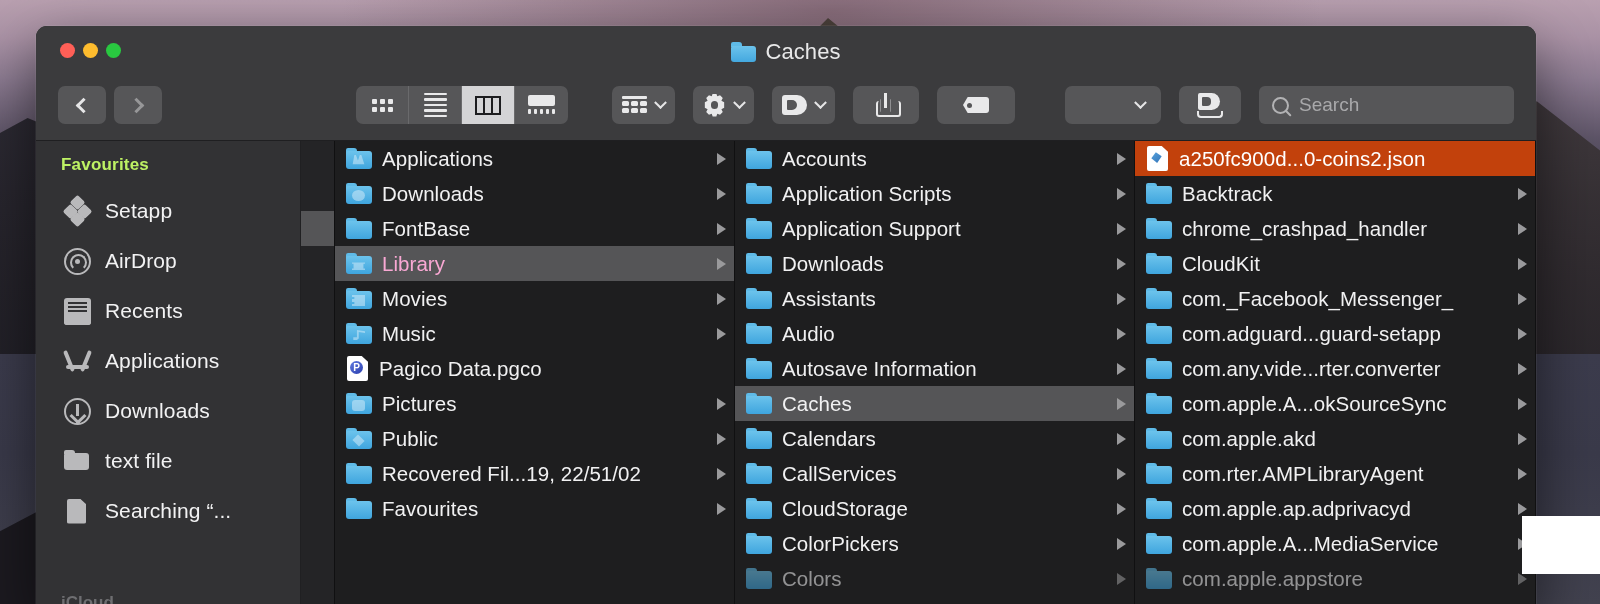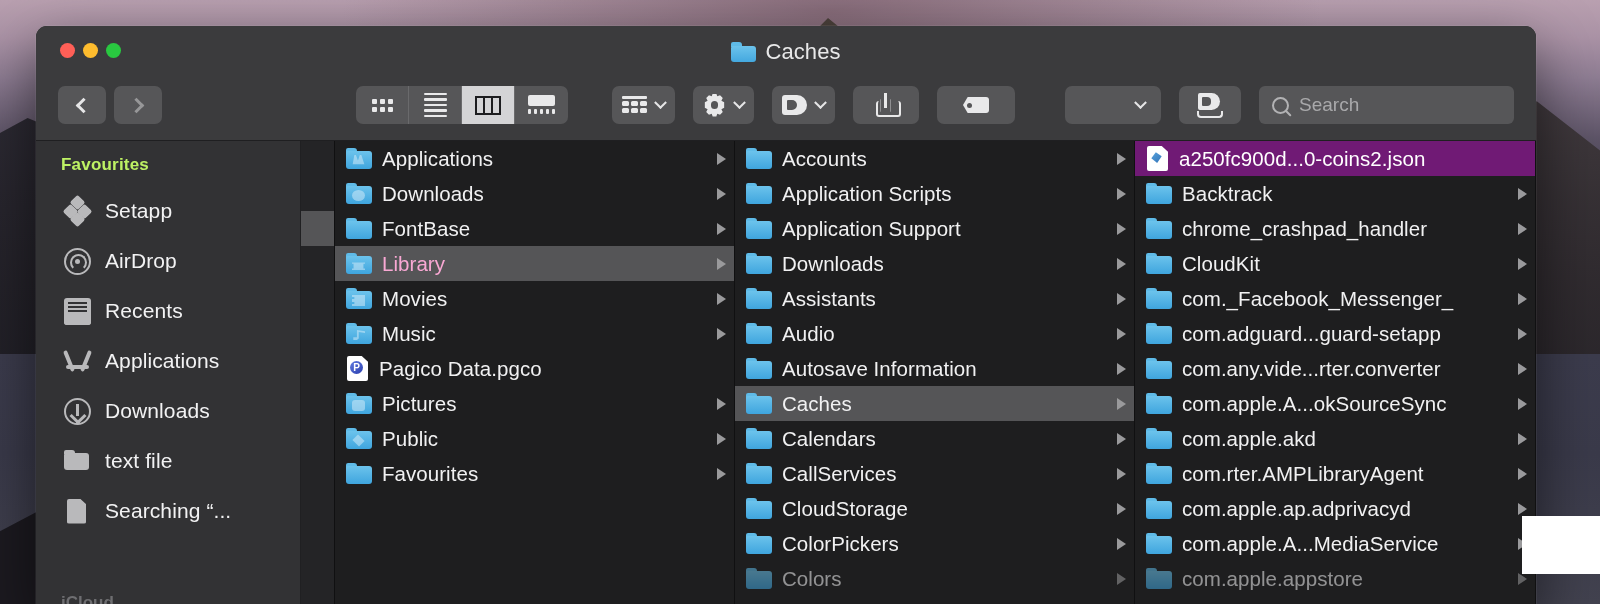--- a/index.html
+++ b/index.html
@@ -278,21 +278,21 @@
     white-space:nowrap; overflow:hidden;
   }
   .row .name { overflow:hidden; text-overflow:clip; flex:1; min-width:0; letter-spacing:.05px; }
   .row .disc {
     width:0; height:0; border-left:9px solid #9a9a9c;
     border-top:6.5px solid transparent; border-bottom:6.5px solid transparent;
     flex:0 0 auto; margin-left:4px;
   }
   .row.sel-inactive { background:#555557; }
   .row.sel-inactive.dim .name { color:#f9a8d4; }
-  .row.sel-active { background:#701a75; }
+  .row.sel-active { background:#c2410c; }
   .row.sel-active .name { color:#ffffff; }
   .row.partial { opacity:.55; }
 
   
   .ri { width:26px; height:21px; position:relative; flex:0 0 auto; }
   .ri.fold::before { content:""; position:absolute; left:0; top:0; width:11px; height:4.5px;
                      background:#5fbbe8; border-radius:2px 3px 0 0; }
   .ri.fold::after  { content:""; position:absolute; left:0; top:3px; width:100%; height:18px;
                      background:linear-gradient(180deg,#6cc3ec 0%,#3fa5de 100%);
                      border-radius:2px 3px 3px 3px; }
@@ -580,20 +580,25 @@
             </div>
           <div class="row">
               <span class="ri fold">
                 <i class="badge pub"></i>
               </span>
               <span class="name">Public</span>
               <span class="disc"></span>
             </div>
           <div class="row">
               <span class="ri fold"></span>
+              <span class="name">Recovered Fil...19, 22/51/02</span>
+              <span class="disc"></span>
+            </div>
+          <div class="row">
+              <span class="ri fold"></span>
               <span class="name">Favourites</span>
               <span class="disc"></span>
             </div>
         </div>
 
         <div class="col" id="col-2">
           <div class="row">
               <span class="ri fold"></span>
               <span class="name">Accounts</span>
               <span class="disc"></span>

